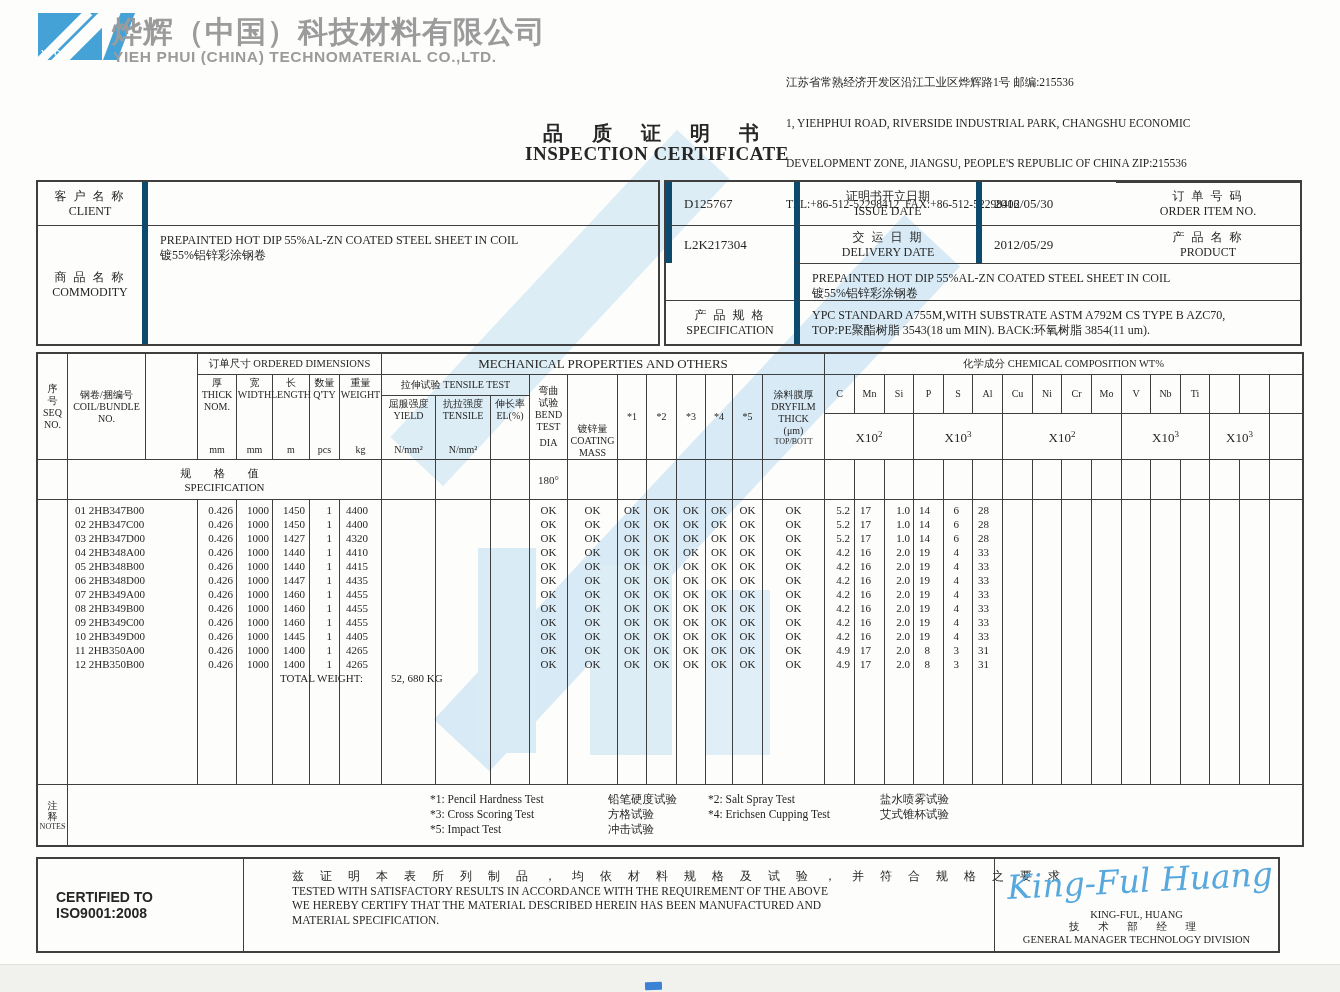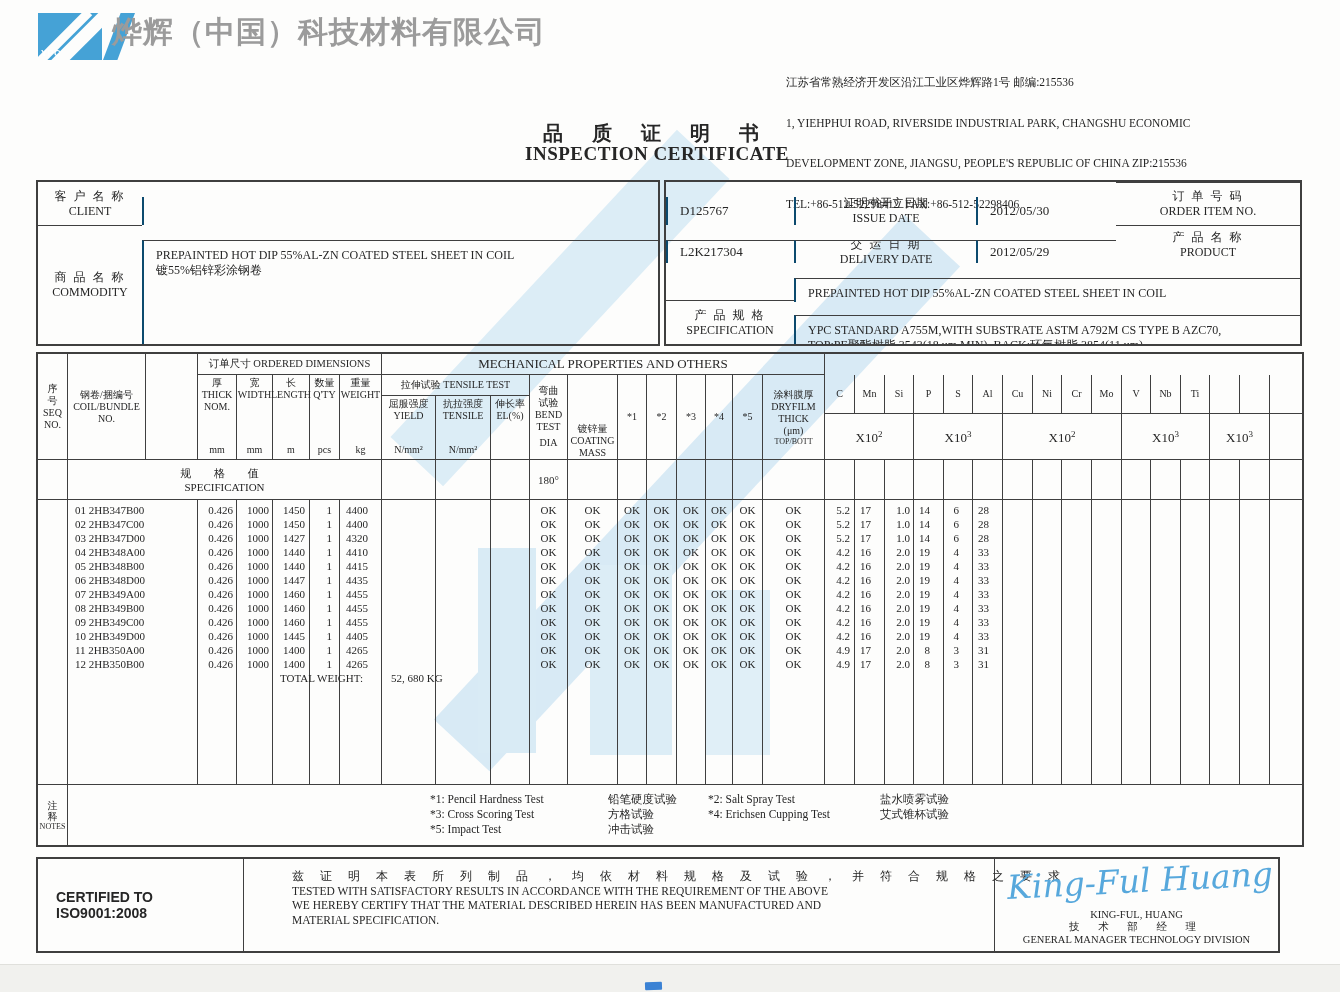--- a/index.html
+++ b/index.html
@@ -28,21 +28,21 @@
   .address{position:absolute;left:786px;top:49px;font-size:11.5px;line-height:13.5px;color:#1f1f1f;white-space:pre;}
   
   .title-cn{position:absolute;left:0;top:120px;width:1314px;text-align:center;font-size:20px;font-weight:bold;letter-spacing:12px;}
   .title-en{position:absolute;left:0;top:143px;width:1314px;text-align:center;font-size:19px;font-weight:bold;letter-spacing:.5px;}
   
   .ibox{position:absolute;border:2px solid #3f3f3f;display:grid;background:transparent;box-sizing:border-box;}
   .ibox-l{left:36px;top:180px;width:624px;height:166px;grid-template-columns:104px 1fr;grid-template-rows:43px 1fr;}
   .ibox-r{left:664px;top:180px;width:638px;height:166px;grid-template-columns:128px 182px 140px 1fr;
           grid-template-rows:43px 38px 37px 1fr;}
   .icell{box-sizing:border-box;overflow:hidden;}
-  .bl{border-left:2px solid #0c4a6e;margin-top:15px;} .bt{border-top:1px solid #3f3f3f;}
+  .bl{border-left:6px solid #0c4a6e;} .bt{border-top:1px solid #3f3f3f;}
   .ilabel{display:flex;flex-direction:column;align-items:center;justify-content:center;text-align:center;
           font-size:12px;line-height:15px;}
   .ilabel .lcn{letter-spacing:2px;}
   .ivalue{display:flex;align-items:center;padding-left:12px;font-size:13px;}
   .ivalue2{padding:7px 8px 16px 12px;font-size:12px;line-height:15px;}
   
   .mtable{position:absolute;left:36px;top:352px;display:grid;border:2px solid #3f3f3f;box-sizing:content-box;
           grid-template-columns:30px 78px 52px 39px 36px 37px 30px 42px 54px 55px 39px 38px 50px 29px 30px 29px 27px 30px 62px 30px 30px 29px 30px 29px 30px 30px 29px 30px 30px 29px 30px 29px 30px 30px 32px;
           grid-template-rows:21px 21px 18px 46px 40px 285px 60px;}
   .c{border-right:1px solid #3f3f3f;border-bottom:1px solid #3f3f3f;box-sizing:border-box;
@@ -95,20 +95,21 @@
   <div class="wm wmb2"></div>
   <div class="wm wmb3"></div>
 
   <div class="logo-box layer">
     <div class="logo-stripe ls1"></div>
     <div class="logo-stripe ls2"></div>
     <div class="logo-text">YPC</div>
   </div>
   <div class="logo-flag layer"></div>
   <div class="company-cn layer">烨辉（中国）科技材料有限公司</div>
+  <div class="company-en layer">YIEH PHUI (CHINA) TECHNOMATERIAL CO.,LTD.</div>
   <div class="address layer">
     <div>江苏省常熟经济开发区沿江工业区烨辉路1号 邮编:215536</div>
     <div>1, YIEHPHUI ROAD, RIVERSIDE INDUSTRIAL PARK, CHANGSHU ECONOMIC</div>
     <div>DEVELOPMENT ZONE, JIANGSU, PEOPLE'S REPUBLIC OF CHINA ZIP:215536</div>
     <div>TEL:+86-512-52298412  FAX:+86-512-52298406</div>
   </div>
 
   <div class="title-cn layer">品 质 证 明 书</div>
   <div class="title-en layer">INSPECTION CERTIFICATE</div>
 
@@ -243,20 +244,21 @@
     <div class="c" style="grid-area:2/17/5/18;">*4</div>
     <div class="c" style="grid-area:2/18/5/19;">*5</div>
     <div class="c" style="grid-area:2/19/5/20;">
       <div>涂料膜厚</div>
       <div>DRYFILM</div>
       <div>THICK</div>
       <div>(μm)</div>
       <div class="small">TOP/BOTT</div>
     </div>
 
+    <div class="c rr0" style="grid-area:1/20/2/36;font-size:10.5px;">化学成分 CHEMICAL COMPOSITION WT%</div>
     <div class="c" style="grid-area:2/20/4/21;">C</div>
     <div class="c" style="grid-area:2/21/4/22;">Mn</div>
     <div class="c" style="grid-area:2/22/4/23;">Si</div>
     <div class="c" style="grid-area:2/23/4/24;">P</div>
     <div class="c" style="grid-area:2/24/4/25;">S</div>
     <div class="c" style="grid-area:2/25/4/26;">Al</div>
     <div class="c" style="grid-area:2/26/4/27;">Cu</div>
     <div class="c" style="grid-area:2/27/4/28;">Ni</div>
     <div class="c" style="grid-area:2/28/4/29;">Cr</div>
     <div class="c" style="grid-area:2/29/4/30;">Mo</div>

